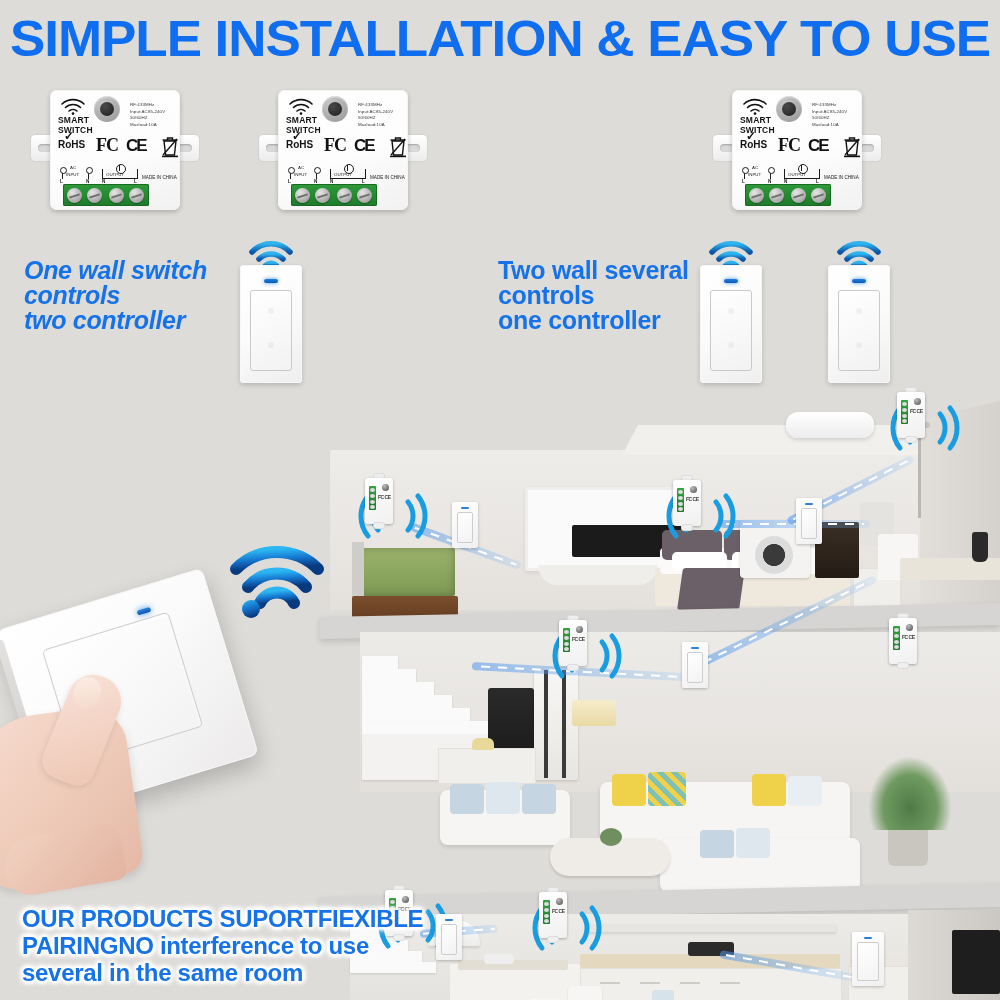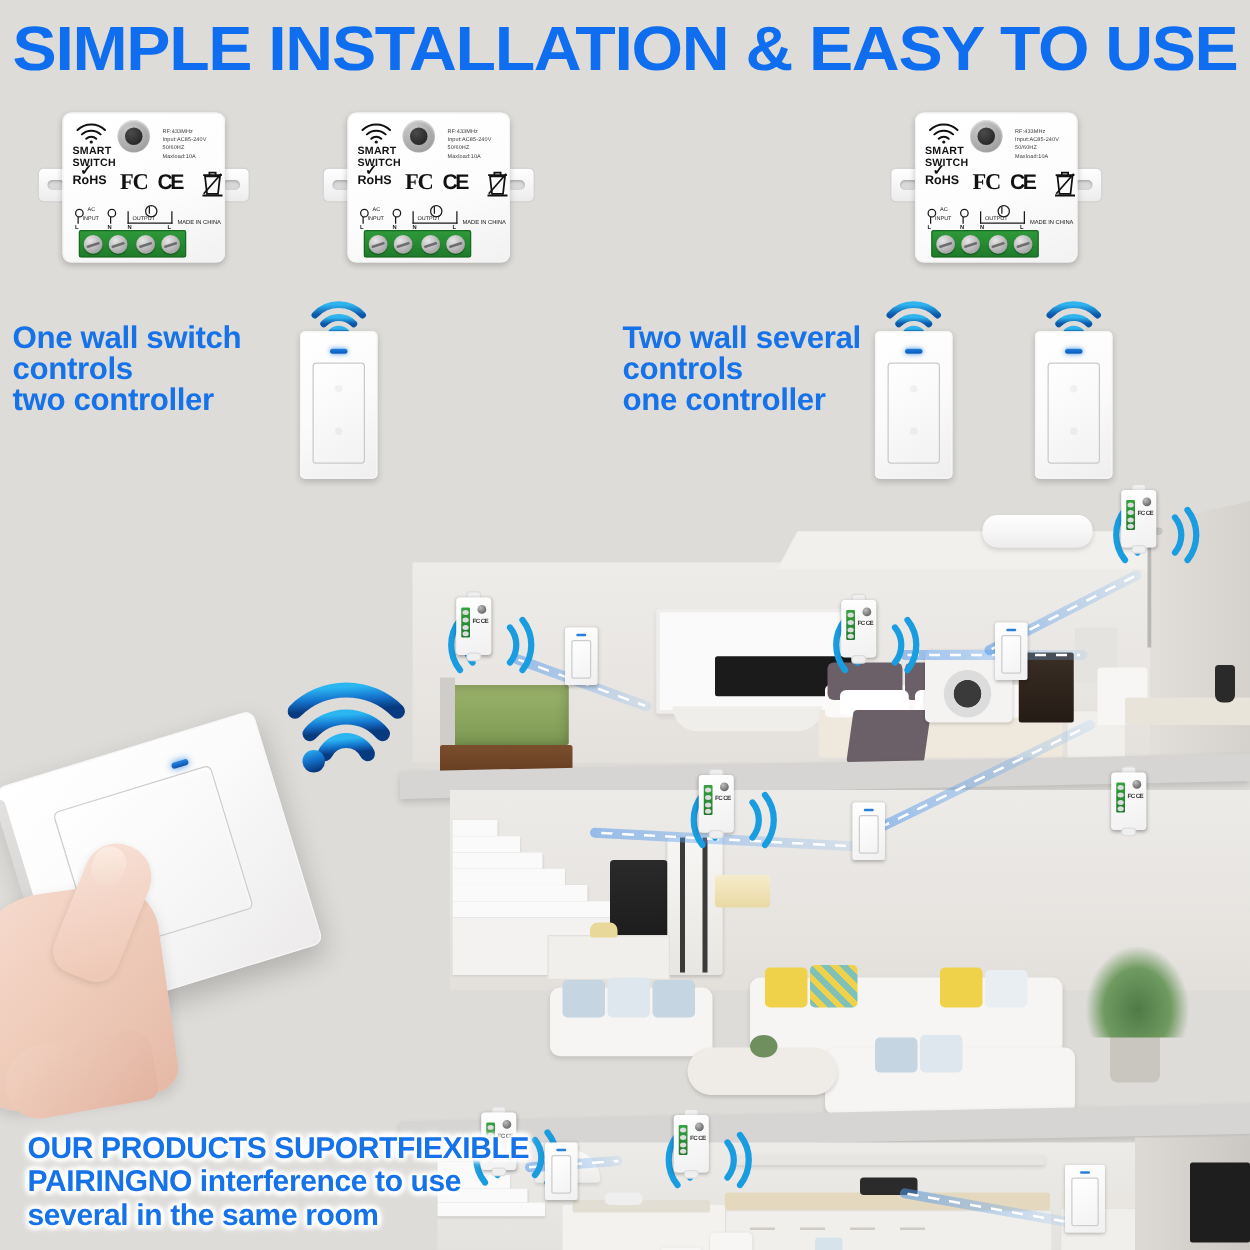--- a/index.html
+++ b/index.html
@@ -20,21 +20,21 @@
     transform:scaleX(1.06);transform-origin:50% 50%;
     white-space:nowrap;
   }
 
   
   .caption{
     position:absolute;color:#1572e8;font-weight:bold;
     font-size:25px;line-height:25px;letter-spacing:-.3px;
     white-space:pre-line;
   }
-  .caption.left{left:10px;top:258px;}
+  .caption.left{left:24px;top:258px;font-style:italic;}
   .caption.right{left:498px;top:258px;}
 
   .footnote{
     position:absolute;left:22px;top:905px;width:470px;
     color:#1572e8;font-weight:bold;font-size:24px;line-height:27px;
     letter-spacing:-.3px;white-space:pre-line;
     text-shadow:
       2px 0 3px #fff,-2px 0 3px #fff,0 2px 3px #fff,0 -2px 3px #fff,
       2px 2px 4px #fff,-2px -2px 4px #fff,2px -2px 4px #fff,-2px 2px 4px #fff,
       0 0 8px #fff,0 0 10px #fff;

